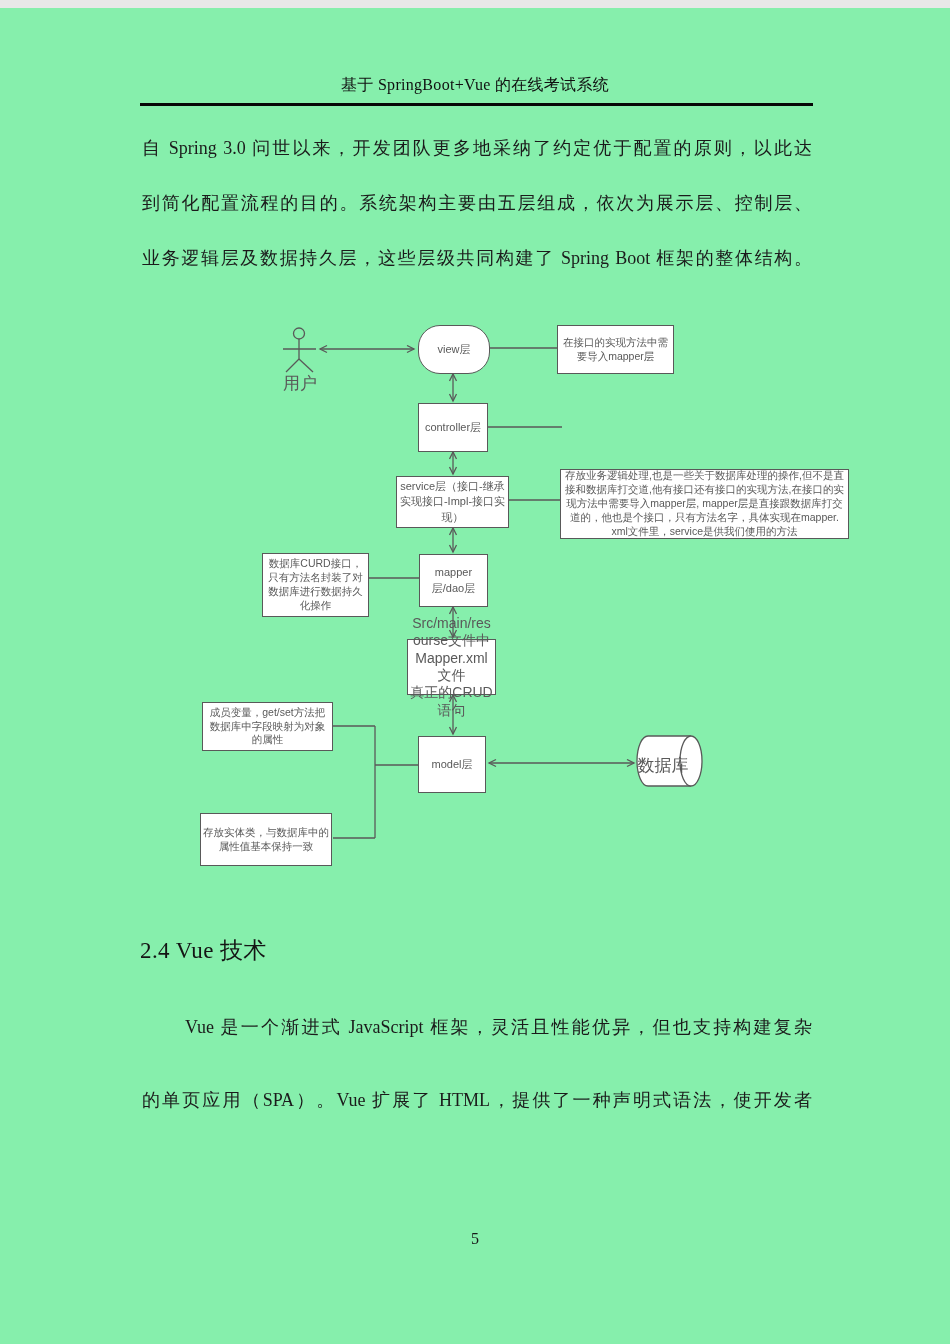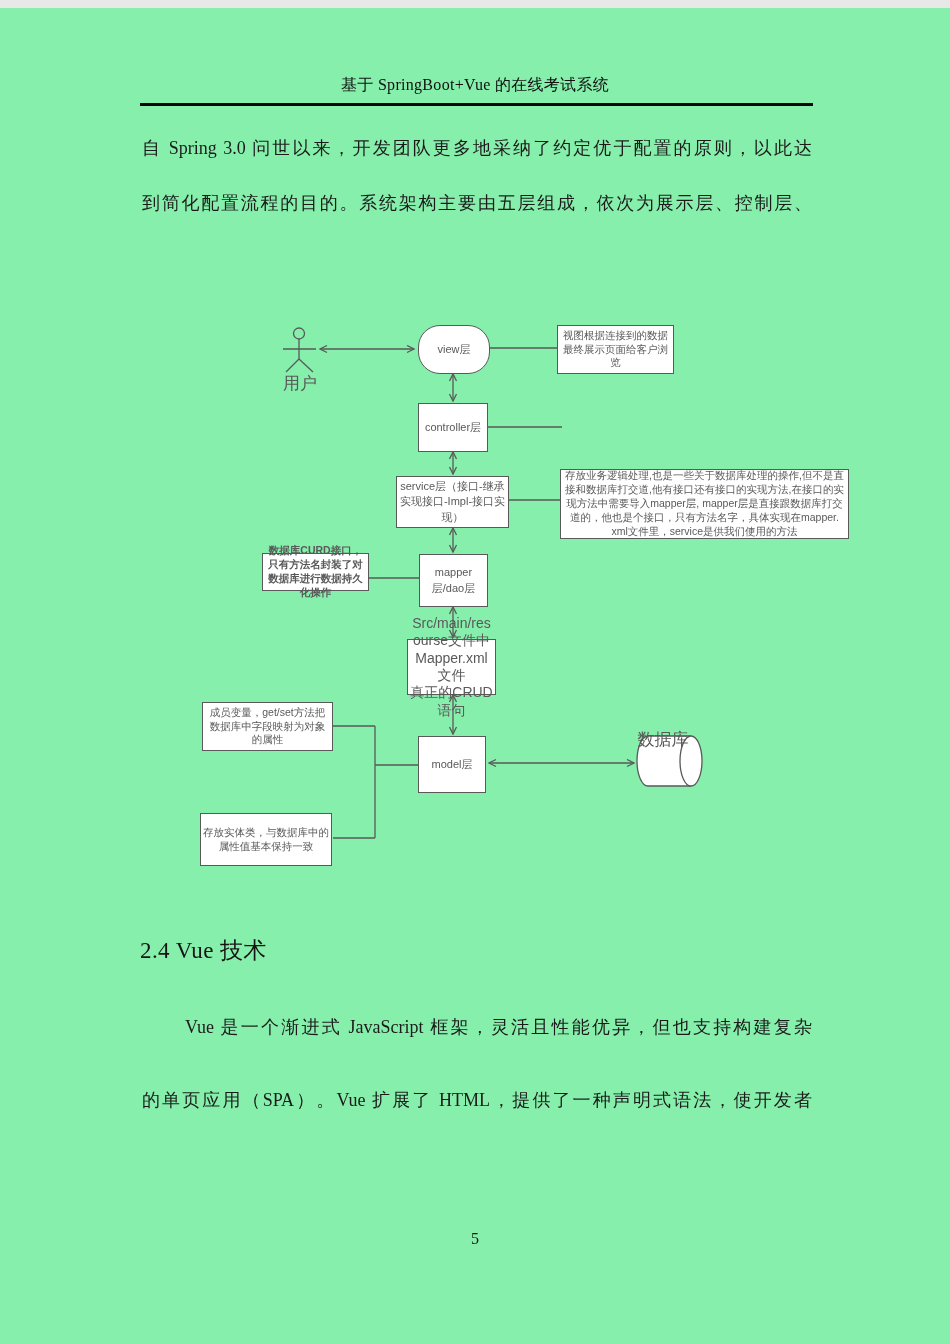--- a/index.html
+++ b/index.html
@@ -62,20 +62,21 @@
 </head>
 <body>
 
 <div class="page">
 
   <div class="hdr-title">基于 SpringBoot+Vue 的在线考试系统</div>
   <div class="hdr-rule"></div>
 
   <div class="bline" style="top:127px;">自 Spring 3.0 问世以来，开发团队更多地采纳了约定优于配置的原则，以此达</div>
   <div class="bline" style="top:182px;">到简化配置流程的目的。系统架构主要由五层组成，依次为展示层、控制层、</div>
+  <div class="bline" style="top:237px;">业务逻辑层及数据持久层，这些层级共同构建了 Spring Boot 框架的整体结构。</div>
 
   <svg class="diagram-svg" width="950" height="950" viewBox="0 0 950 950">
     <defs>
       <marker id="ah" markerWidth="11" markerHeight="11" refX="8" refY="4.5" orient="auto-start-reverse" markerUnits="userSpaceOnUse">
         <path d="M1,1 L8,4.5 L1,8" fill="none" stroke="#595959" stroke-width="1.3"></path>
       </marker>
     </defs>
     <g stroke="#595959" stroke-width="1.3" fill="none">
 
       <g>
@@ -119,28 +120,28 @@
   <div class="dbox" style="left:418px; top:395px; width:70px; height:49px;">controller层</div>
   <div class="dbox" style="left:396px; top:468px; width:113px; height:52px;">service层（接口-继承实现接口-Impl-接口实现）</div>
   <div class="dbox" style="left:419px; top:546px; width:69px; height:53px;">mapper层/dao层</div>
   <div class="dbox srcbox" style="left:407px; top:631px; width:89px; height:56px;">
     <div class="srcline">Src/main/resourse文件中</div>
     <div class="srcline">Mapper.xml文件</div>
     <div class="srcline">真正的CRUD语句</div>
   </div>
   <div class="dbox" style="left:418px; top:728px; width:68px; height:57px;">model层</div>
 
-  <div class="dbox small" style="left:557px; top:317px; width:117px; height:49px;">视图根据连接到的数据最终展示页面给客户浏览</div>
+  <div class="dbox small" style="left:557px; top:317px; width:117px; height:49px;">在接口的实现方法中需要导入mapper层</div>
   <div class="dbox small" style="left:560px; top:461px; width:289px; height:70px;">存放业务逻辑处理,也是一些关于数据库处理的操作,但不是直接和数据库打交道,他有接口还有接口的实现方法,在接口的实现方法中需要导入mapper层, mapper层是直接跟数据库打交道的，他也是个接口，只有方法名字，具体实现在mapper. xml文件里，service是供我们使用的方法</div>
-  <div class="dbox small" style="left:262px; top:545px; width:107px; height:38px;font-weight:bold;">数据库CURD接口，只有方法名封装了对数据库进行数据持久化操作</div>
+  <div class="dbox small" style="left:262px; top:545px; width:107px; height:64px;">数据库CURD接口，只有方法名封装了对数据库进行数据持久化操作</div>
   <div class="dbox small" style="left:202px; top:694px; width:131px; height:49px;">成员变量，get/set方法把数据库中字段映射为对象的属性</div>
   <div class="dbox small" style="left:200px; top:805px; width:132px; height:53px;">存放实体类，与数据库中的属性值基本保持一致</div>
 
   <div class="dlabel" style="left:281px; top:364px; width:38px;">用户</div>
-  <div class="dlabel" style="left:635px; top:720px; width:56px;">数据库</div>
+  <div class="dlabel" style="left:635px; top:746px; width:56px;">数据库</div>
 
 
   <div class="sec-heading">2.4 Vue 技术</div>
   <div class="bline indent1" style="top:1006px;">Vue 是一个渐进式 JavaScript 框架，灵活且性能优异，但也支持构建复杂</div>
   <div class="bline" style="top:1079px;">的单页应用（SPA）。Vue 扩展了 HTML，提供了一种声明式语法，使开发者</div>
 
   <div class="page-num">5</div>
 
 </div>
 

